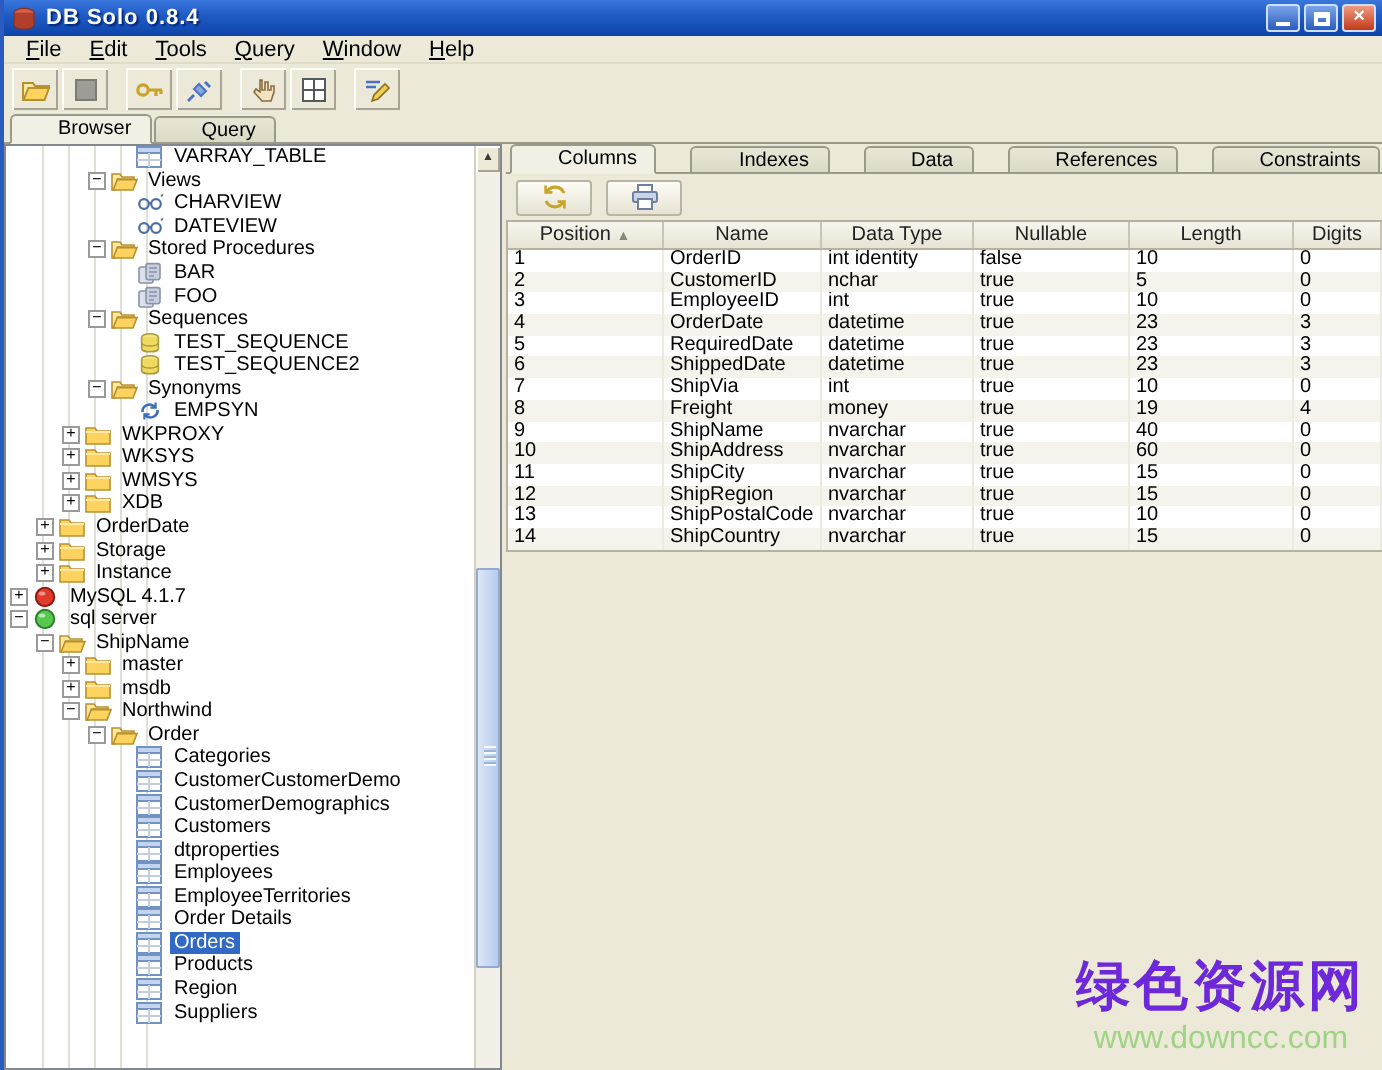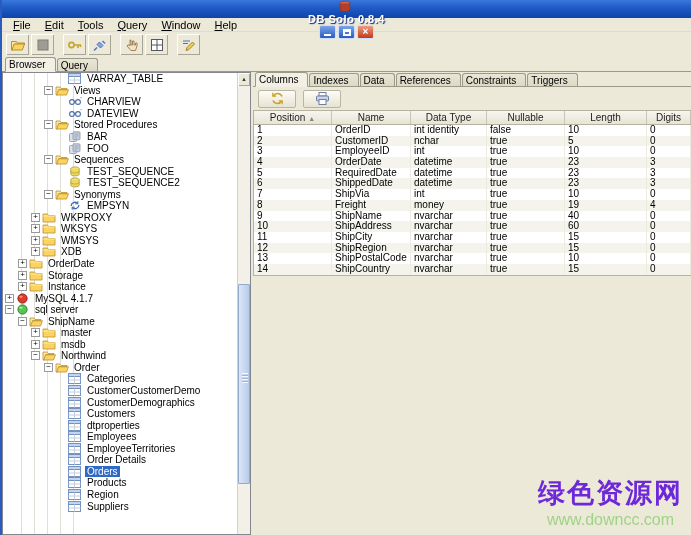--- a/index.html
+++ b/index.html
@@ -2,21 +2,21 @@
 <html><head>
 <meta charset="utf-8">
 <style>
   * { margin:0; padding:0; box-sizing:border-box; }
   html,body { width:691px; height:535px; overflow:hidden;
               font-family:"Liberation Sans", sans-serif; background:#ece9d8; }
   .window { position:relative; width:691px; height:535px; border-left:2px solid #2a5bbf; background:#ece9d8; }
 
   
   .titlebar { height:18px; display:flex; align-items:center; padding:0 3px;
-    background:linear-gradient(180deg,#3a77dd 0%,#1f5ac4 45%,#0d44a8 100%);flex-direction:column; }
+    background:linear-gradient(180deg,#3a77dd 0%,#1f5ac4 45%,#0d44a8 100%); }
   .title-icon { width:14px; height:13px; margin-right:4px; display:inline-flex; }
   .title-text { color:#fff; font-weight:bold; font-size:11px; letter-spacing:.5px;
     text-shadow:1px 1px 1px #00257a; flex:1; white-space:nowrap; }
   .win-controls { display:flex; gap:2px; }
   .win-btn { width:17px; height:14px; border-radius:2px; border:1px solid #cfe0ff;
     display:flex; align-items:center; justify-content:center;
     background:linear-gradient(180deg,#7aa4ea,#2a5bbf); }
   .win-btn.close { background:linear-gradient(180deg,#ef9a82,#c23a18); }
   .g-min { width:7px; height:2px; background:#fff; margin-top:6px; }
   .g-max { width:8px; height:7px; border:2px solid #fff; border-top-width:3px; }
@@ -29,21 +29,21 @@
   .menu-item::first-letter { text-decoration:underline; }
   .toolbar { height:25px; background:#ece9d8; display:flex; align-items:center; padding-left:4px; }
   .tb-btn { width:23px; height:21px; margin-right:2px; background:#ece9d8;
     box-shadow:inset 1px 1px 0 #fffef7, inset -1px -1px 0 #a9a596;
     display:flex; align-items:center; justify-content:center; }
   .tb-gap { width:7px; }
 
   
   .maintabs { height:15px; background:#ece9d8; display:flex; align-items:flex-end;
     padding-left:3px; border-bottom:1px solid #9a9a88; }
-  .tab { font-size:10px; padding:1px 9px 1px 3px; border:1px solid #9a9a88; border-bottom:none;
+  .tab { font-size:10px; padding:1px 9px 1px 23px; border:1px solid #9a9a88; border-bottom:none;
     border-radius:3px 3px 0 0; background:linear-gradient(#e9e6d6,#ddd9c6); margin-right:1px; height:13px; }
   .tab.active { background:#f2f0e4; height:15px; position:relative; top:1px; border-bottom:1px solid #f2f0e4; }
 
   
   .content { display:flex; height:463px; background:#ece9d8; }
   .tree-panel { position:relative; width:249px; background:#fff;
     border:1px solid #828790; overflow:hidden; }
   .tree-guides { position:absolute; left:6px; top:0; width:72px; height:100%;
     background:repeating-linear-gradient(90deg, transparent 0 12px, #dfdfd6 12px 13px); }
   .tree-rows { position:relative; }
@@ -62,21 +62,21 @@
   .sb-up { height:13px; background:#ece9d8; box-shadow:inset 1px 1px 0 #fff, inset -1px -1px 0 #a9a596;
     font-size:6px; text-align:center; line-height:13px; color:#3c3c34; }
   .sb-thumb { position:absolute; left:0; width:12px; top:211px; height:200px;
     background:linear-gradient(90deg,#dce7f7,#b6cbec); border:1px solid #93a9ce; border-radius:1px; }
   .sb-thumb::after { content:""; position:absolute; left:3px; top:88px; width:6px; height:10px;
     background:repeating-linear-gradient(0deg,#f6f9ff 0 1px, #9fb5d8 1px 2px, transparent 2px 3px); }
 
   
   .detail-panel { flex:1; background:#ece9d8; padding-left:2px; overflow:hidden; }
   .detail-tabs { height:15px; display:flex; align-items:flex-end; padding-left:2px;
-    border-bottom:1px solid #9a9a88; }
+    border-bottom:1px solid #9a9a88;gap:16px; }
   .detail-toolbar { height:23px; display:flex; align-items:center; padding:2px 0 2px 5px; }
   .dt-btn { width:38px; height:18px; margin-right:7px; border:1px solid #b9b5a3; border-radius:2px;
     background:linear-gradient(#fdfcf6,#e7e3d3); display:flex; align-items:center; justify-content:center; }
 
   
   .grid { background:#fff; border:1px solid #b5b2a2; border-right:none; font-size:10px; }
   .grid-header { display:grid; grid-template-columns:78px 79px 76px 78px 82px 1fr; height:14px;
     background:linear-gradient(#f7f5ed,#e7e4d5); border-bottom:1px solid #b5b2a2; }
   .gh-cell { border-right:1px solid #c9c5b5; text-align:center; line-height:13px; color:#222;
     overflow:hidden; white-space:nowrap; }

